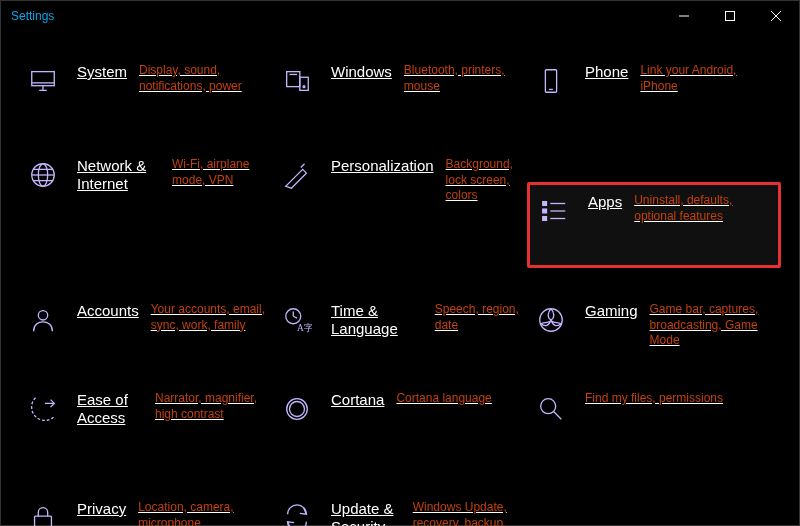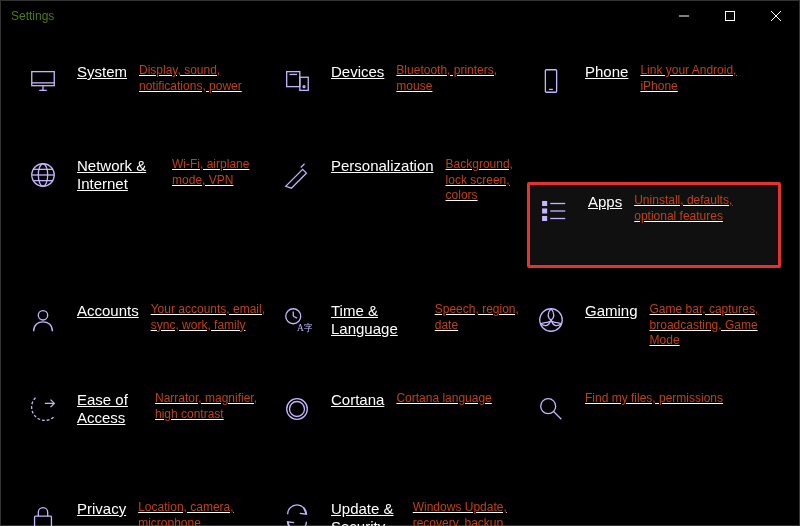--- a/index.html
+++ b/index.html
@@ -1,21 +1,21 @@
 <!DOCTYPE html>
 <html><head>
 <meta charset="utf-8">
 <style>
   * { box-sizing: border-box; margin: 0; padding: 0; }
   html, body { width: 800px; height: 526px; overflow: hidden; }
   body { background: #000; color: #fff; font-family: "Segoe UI", Arial, sans-serif; }
 
   .window { width: 800px; height: 526px; background: #000; position: relative; border: 1px solid #333; }
 
-  .titlebar { height: 30px; display: flex; align-items: center; padding: 0 0 0 10px; font-size: 12px; color: #4d7c0f; }
+  .titlebar { height: 30px; display: flex; align-items: center; padding: 0 0 0 10px; font-size: 12px; color: #0ea5e9; }
   .titlebar .controls { margin-left: auto; display: flex; }
   .titlebar .ctl { width: 46px; height: 30px; display: flex; align-items: center; justify-content: center; color: #fff; }
   .titlebar .ctl svg { pointer-events: none; }
 
   .home-grid { padding: 24px 18px 10px 18px; }
   .row { display: flex; flex-wrap: wrap; }
 
   .tile { width: 254px; min-height: 72px; padding: 4px 6px 10px 4px; display: flex; align-items: flex-start; gap: 14px; cursor: default; }
   .tile.highlight { border: 3px solid #e53131; background: #101010; border-radius: 2px; }
 
@@ -74,21 +74,21 @@
       <div class="tile">
         <div class="icon-box">
           <svg class="ic" viewBox="0 0 32 32">
               <rect x="5" y="6" width="14" height="16"></rect>
               <rect x="19" y="12" width="9" height="14"></rect>
               <line x1="8" y1="9" x2="16" y2="9"></line>
               <circle cx="23.5" cy="22" r="1"></circle>
             </svg>
         </div>
         <div class="txt">
-          <span class="title">Devices</span>
+          <span class="title">Windows</span>
           <span class="subtitle">Bluetooth, printers, mouse</span>
         </div>
       </div>
 
       <div class="tile">
         <div class="icon-box">
           <svg class="ic" viewBox="0 0 32 32">
               <rect x="10" y="4" width="12" height="24" rx="1"></rect>
               <line x1="14" y1="25" x2="18" y2="25"></line>
             </svg>

